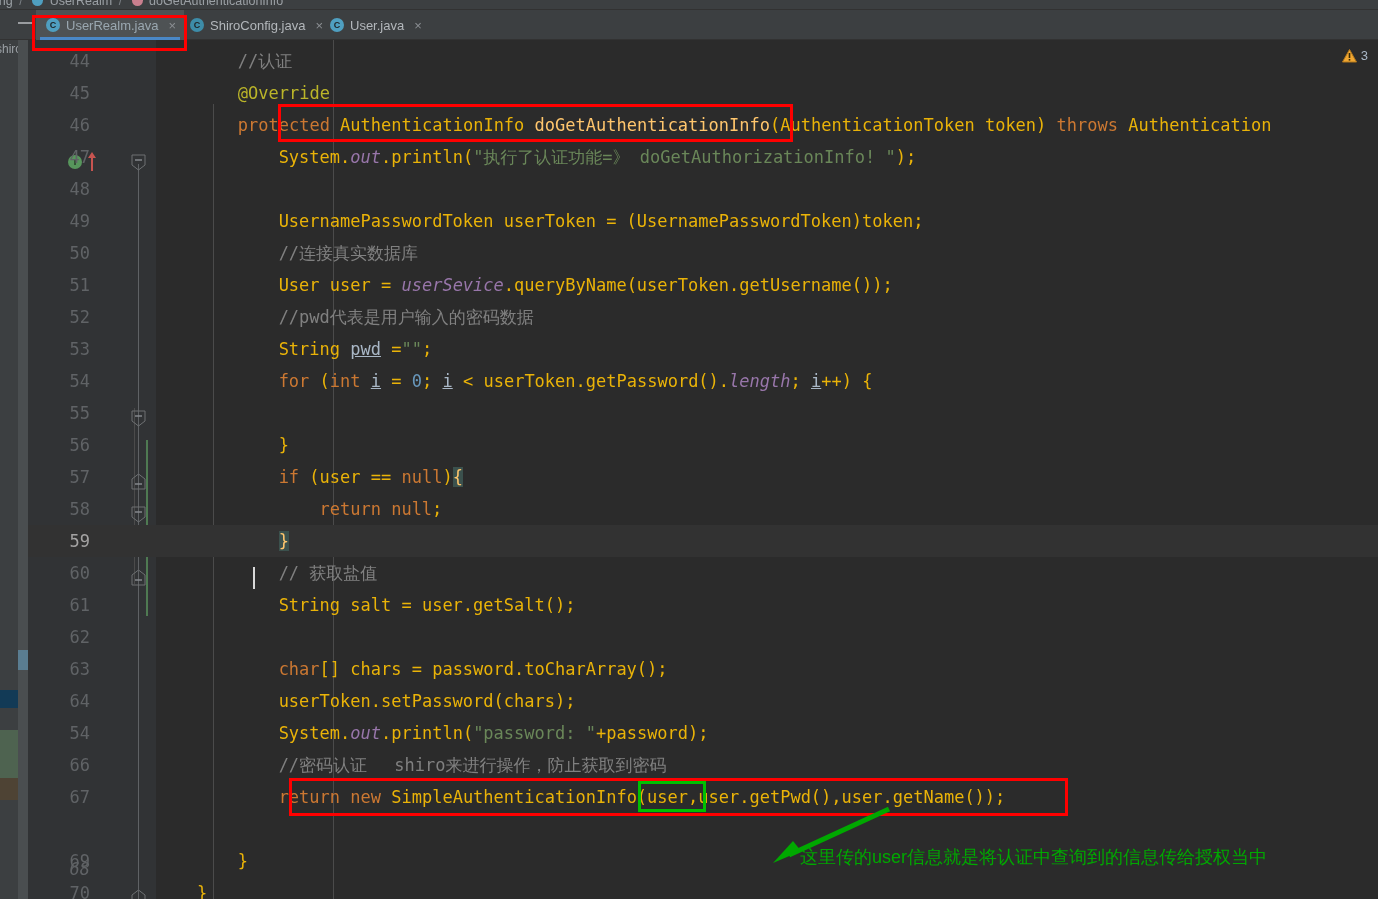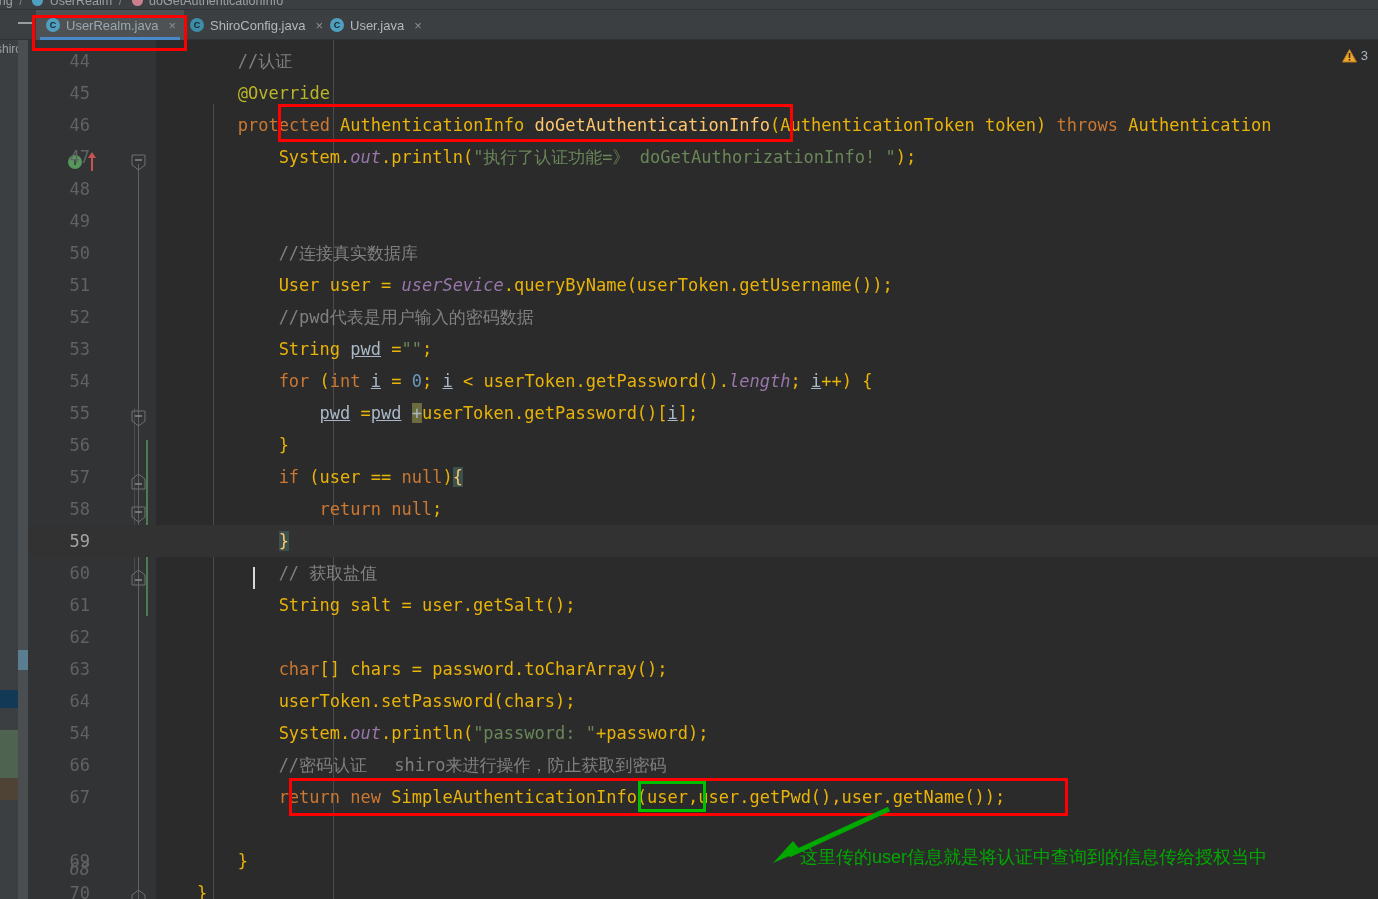--- a/index.html
+++ b/index.html
@@ -366,20 +366,21 @@
         <div class="row" style="top: 101px;">
           <div class="lnum">47</div>
           <div class="codeline" style="left: 250.64px;"><span class="type">System.</span><span class="stat">out</span><span class="type">.println(</span><span class="str">"执行了认证功能=》 doGetAuthorizationInfo! "</span><span class="type">);</span></div>
         </div>
         <div class="row" style="top: 133px;">
           <div class="lnum">48</div>
           <div class="codeline" style="left: 128px;"></div>
         </div>
         <div class="row" style="top: 165px;">
           <div class="lnum">49</div>
+          <div class="codeline" style="left: 250.64px;"><span class="type">UsernamePasswordToken userToken = (UsernamePasswordToken)token;</span></div>
         </div>
         <div class="row" style="top: 197px;">
           <div class="lnum">50</div>
           <div class="codeline" style="left: 250.64px;"><span class="cmt">//连接真实数据库</span></div>
         </div>
         <div class="row" style="top: 229px;">
           <div class="lnum">51</div>
           <div class="codeline" style="left: 250.64px;"><span class="type">User user = </span><span class="fld">userSevice</span><span class="type">.queryByName(userToken.getUsername());</span></div>
         </div>
         <div class="row" style="top: 261px;">
@@ -389,21 +390,20 @@
         <div class="row" style="top: 293px;">
           <div class="lnum">53</div>
           <div class="codeline" style="left: 250.64px;"><span class="type">String </span><span class="uline">pwd</span><span class="type"> =</span><span class="str">""</span><span class="type">;</span></div>
         </div>
         <div class="row" style="top: 325px;">
           <div class="lnum">54</div>
           <div class="codeline" style="left: 250.64px;"><span class="kw">for </span><span class="type">(</span><span class="kw">int </span><span class="uline">i</span><span class="type"> = </span><span class="num">0</span><span class="type">; </span><span class="uline">i</span><span class="type"> &lt; userToken.getPassword().</span><span class="fld">length</span><span class="type">; </span><span class="uline">i</span><span class="type">++) {</span></div>
         </div>
         <div class="row" style="top: 357px;">
           <div class="lnum">55</div>
-          <div class="codeline" style="left: 291.52px;"><span class="uline">pwd</span><span class="type"> =</span><span class="uline">pwd</span><span class="type"> </span><span class="plus-hl">+</span><span class="type">userToken.getPassword()[</span><span class="uline">i</span><span class="type">];</span></div>
         </div>
         <div class="row" style="top: 389px;">
           <div class="lnum">56</div>
           <div class="codeline" style="left: 250.64px;"><span class="type">}</span></div>
         </div>
         <div class="row" style="top: 421px;">
           <div class="lnum">57</div>
           <div class="codeline" style="left: 250.64px;"><span class="kw">if </span><span class="type">(user == </span><span class="kw">null</span><span class="type">)</span><span class="brace-m">{</span></div>
         </div>
         <div class="row" style="top: 453px;">

